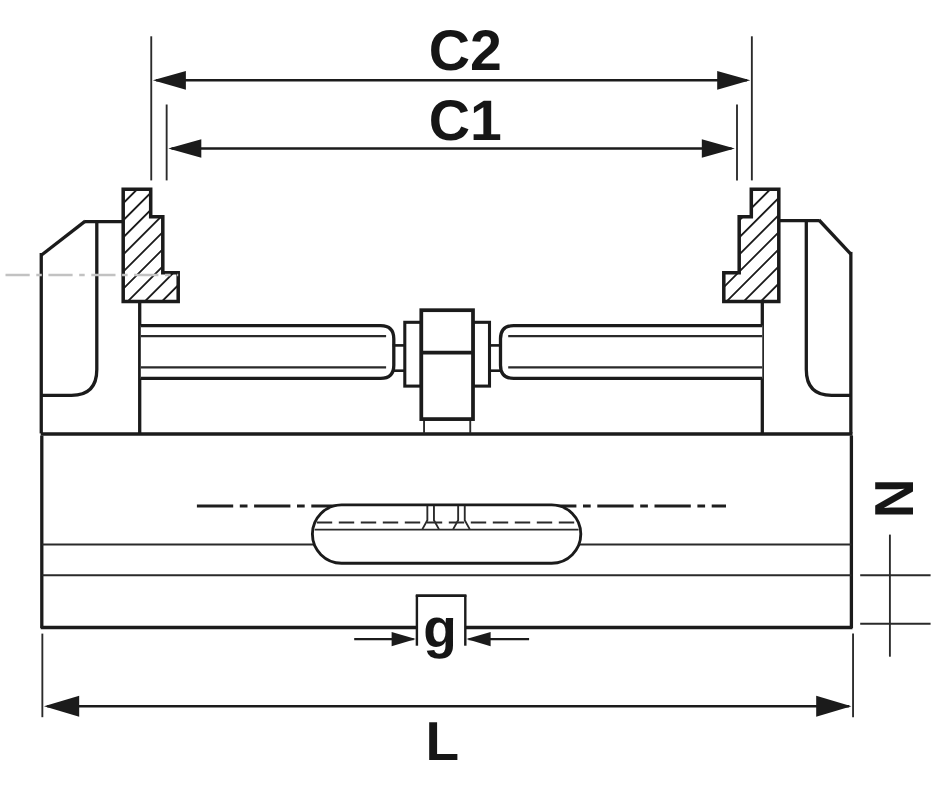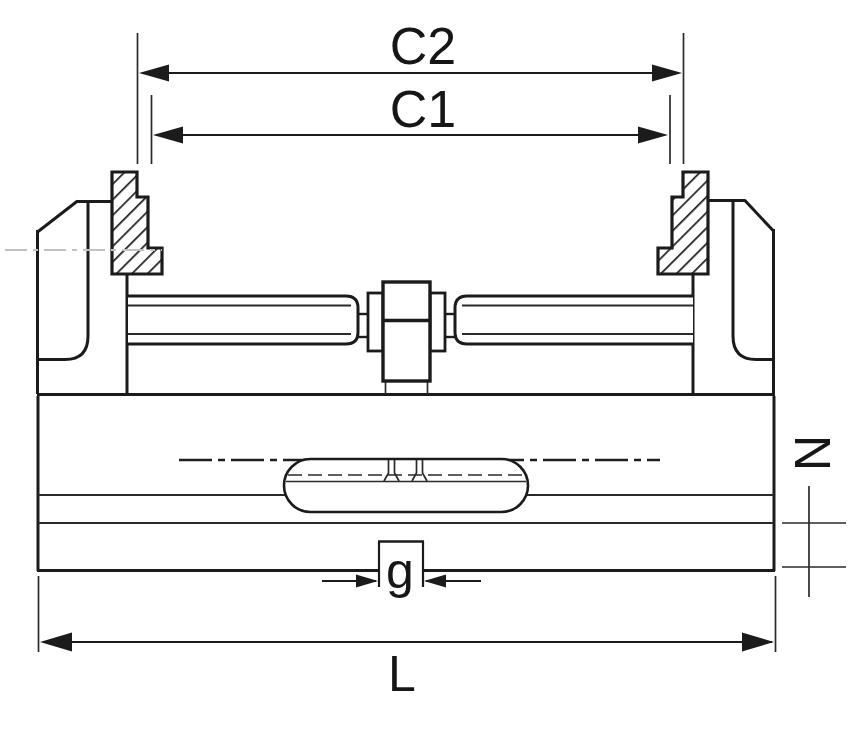--- a/index.html
+++ b/index.html
@@ -1,17 +1,17 @@
 <!DOCTYPE html>
 <html><head>
 <meta charset="utf-8">
 <style>
   html,body{margin:0;padding:0;background:#ffffff;}
   .stage{position:relative;width:849px;height:731px;background:#fff;overflow:hidden;
-         font-family:"Liberation Sans", sans-serif;}
+         font-family:"Liberation Sans", sans-serif;font-weight:bold;}
   svg{display:block}
   text{font-family:"Liberation Sans", sans-serif; fill:#161616;}
   .dimtext{font-size:52px;}
   .dimtext-small{font-size:50px;}
 </style>
 </head>
 <body>
 
 <div class="stage">
 <svg width="849" height="731" viewBox="0 0 849 731">

